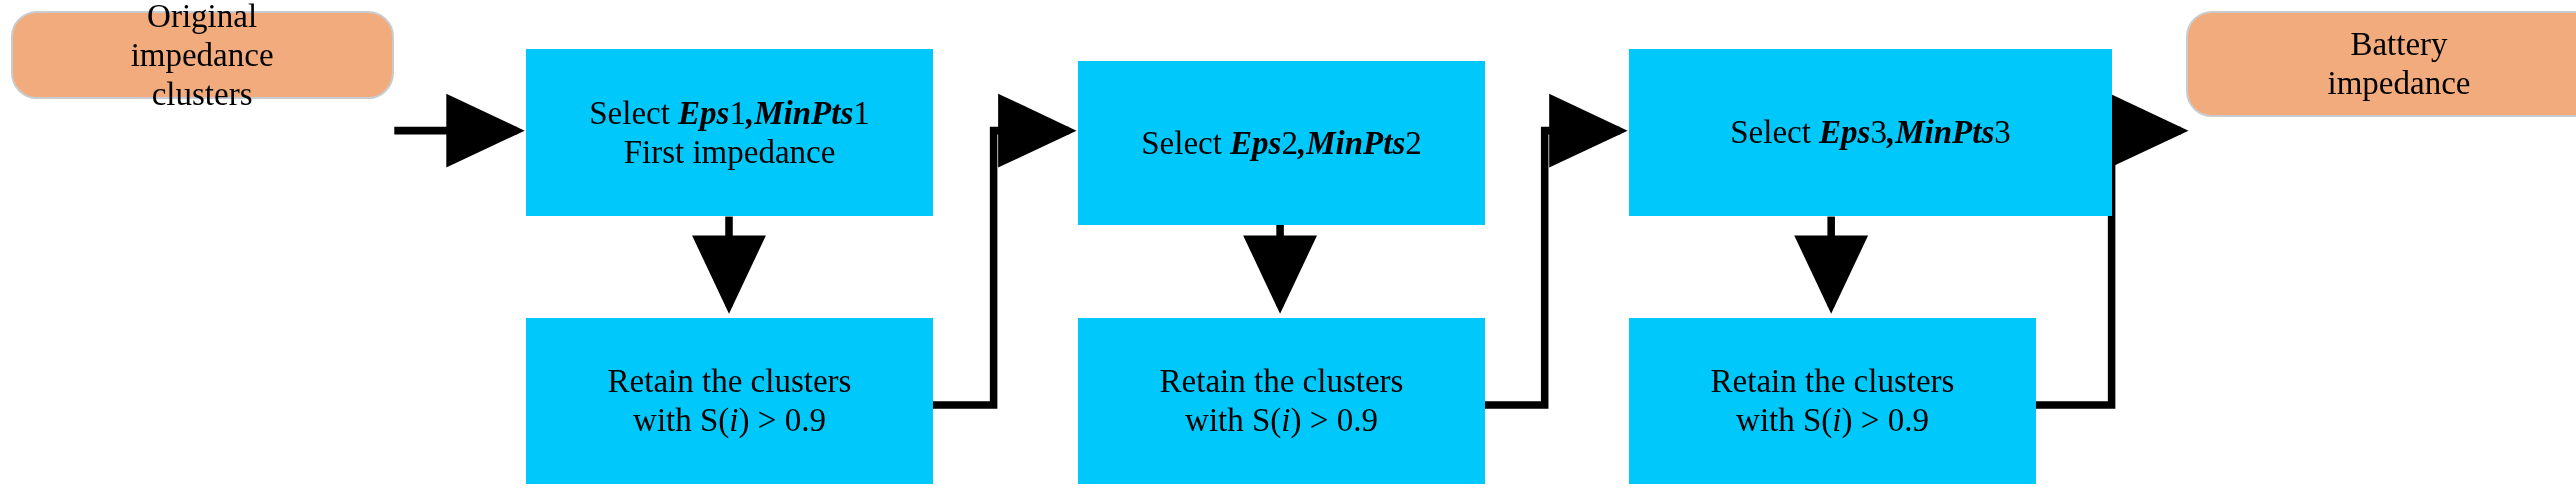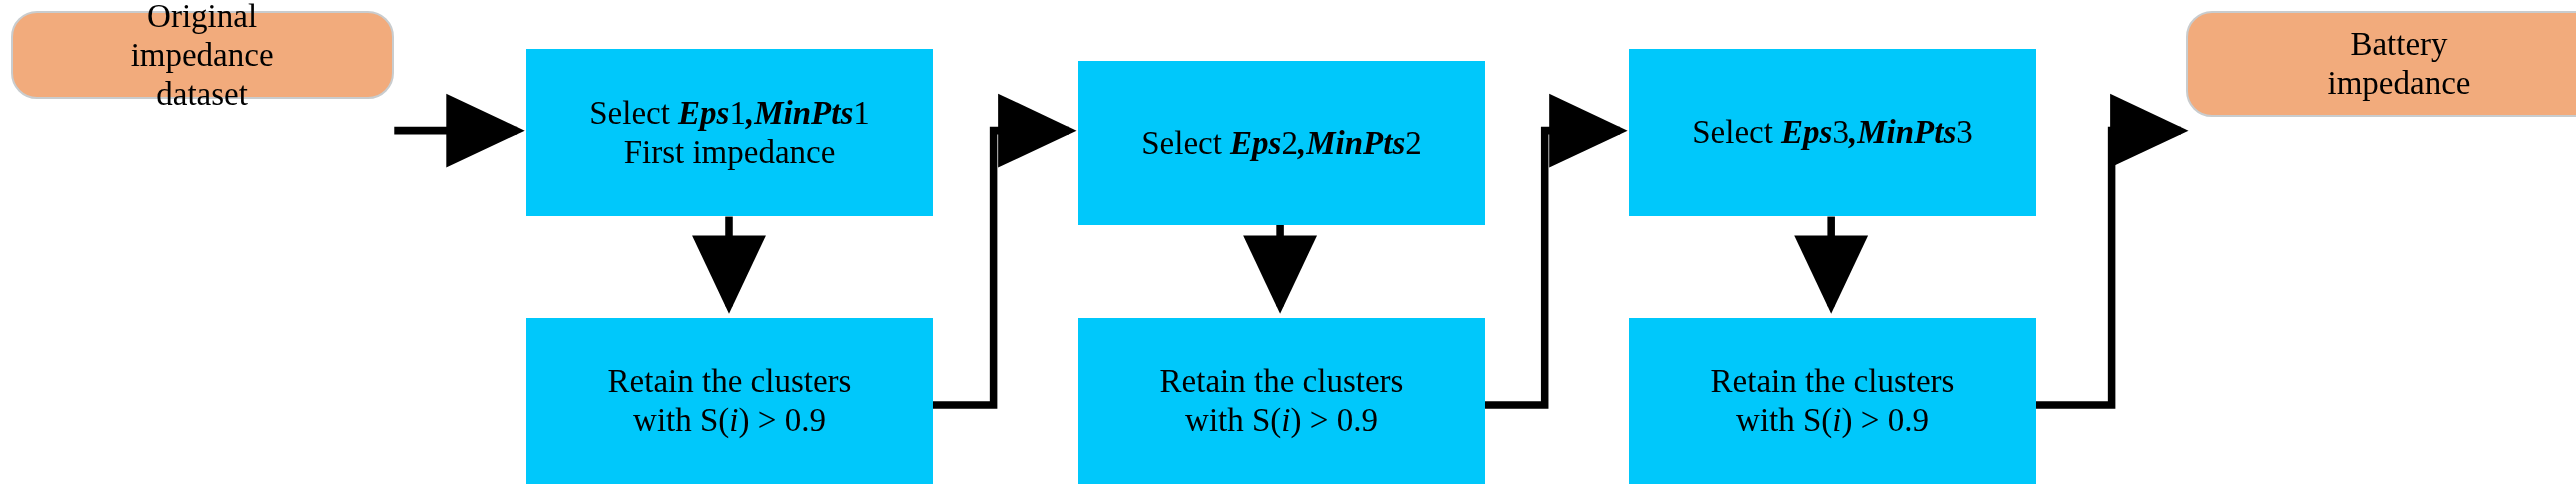--- a/index.html
+++ b/index.html
@@ -97,21 +97,21 @@
     </g>
 
     <g>
       <path d="M2700,537 L2801,537 L2801,173 L2893,173" stroke="#000000" stroke-width="10" fill="none" stroke-linejoin="miter" marker-end="url(#ah)"></path>
     </g>
   </svg>
 
   <div class="node node-terminal" style="left:10.6px; top:11.3px; width:383px; height:88px;">
     <span class="line">Original</span>
     <span class="line">impedance</span>
-    <span class="line">dataset</span>
+    <span class="line">clusters</span>
   </div>
 
   <div class="node node-process" style="left:526px; top:49px; width:407px; height:167px;">
     <span class="line"><span>Select </span><span class="bi">Eps</span><span>1</span><span class="bi">,</span><span class="bi">MinPts</span><span>1</span></span>
     <span class="line">First impedance</span>
   </div>
 
   <div class="node node-process" style="left:526px; top:318px; width:407px; height:166px;">
     <span class="line">Retain the clusters</span>
     <span class="line"><span>with S(</span><span class="it">i</span><span>) &gt; 0.9</span></span>
@@ -119,21 +119,21 @@
 
   <div class="node node-process" style="left:1078px; top:49px; width:407px; height:164px;margin-top:12px;">
     <span class="line"><span>Select </span><span class="bi">Eps</span><span>2</span><span class="bi">,</span><span class="bi">MinPts</span><span>2</span></span>
   </div>
 
   <div class="node node-process" style="left:1078px; top:318px; width:407px; height:166px;">
     <span class="line">Retain the clusters</span>
     <span class="line"><span>with S(</span><span class="it">i</span><span>) &gt; 0.9</span></span>
   </div>
 
-  <div class="node node-process" style="left:1629px; top:49px; width:407px; height:167px;">
+  <div class="node node-process" style="left:1629px; top:49px; width:483px; height:167px;">
     <span class="line"><span>Select </span><span class="bi">Eps</span><span>3</span><span class="bi">,</span><span class="bi">MinPts</span><span>3</span></span>
   </div>
 
   <div class="node node-process" style="left:1629px; top:318px; width:407px; height:166px;">
     <span class="line">Retain the clusters</span>
     <span class="line"><span>with S(</span><span class="it">i</span><span>) &gt; 0.9</span></span>
   </div>
 
   <div class="node node-terminal" style="left:2186px; top:11.3px; width:426px; height:106px;">
     <span class="line">Battery</span>

